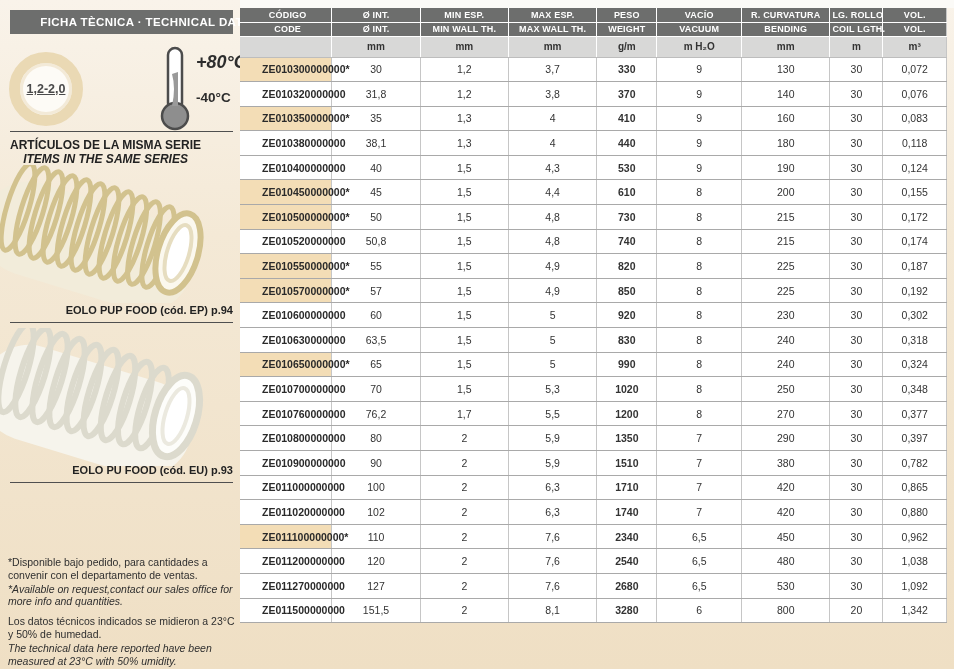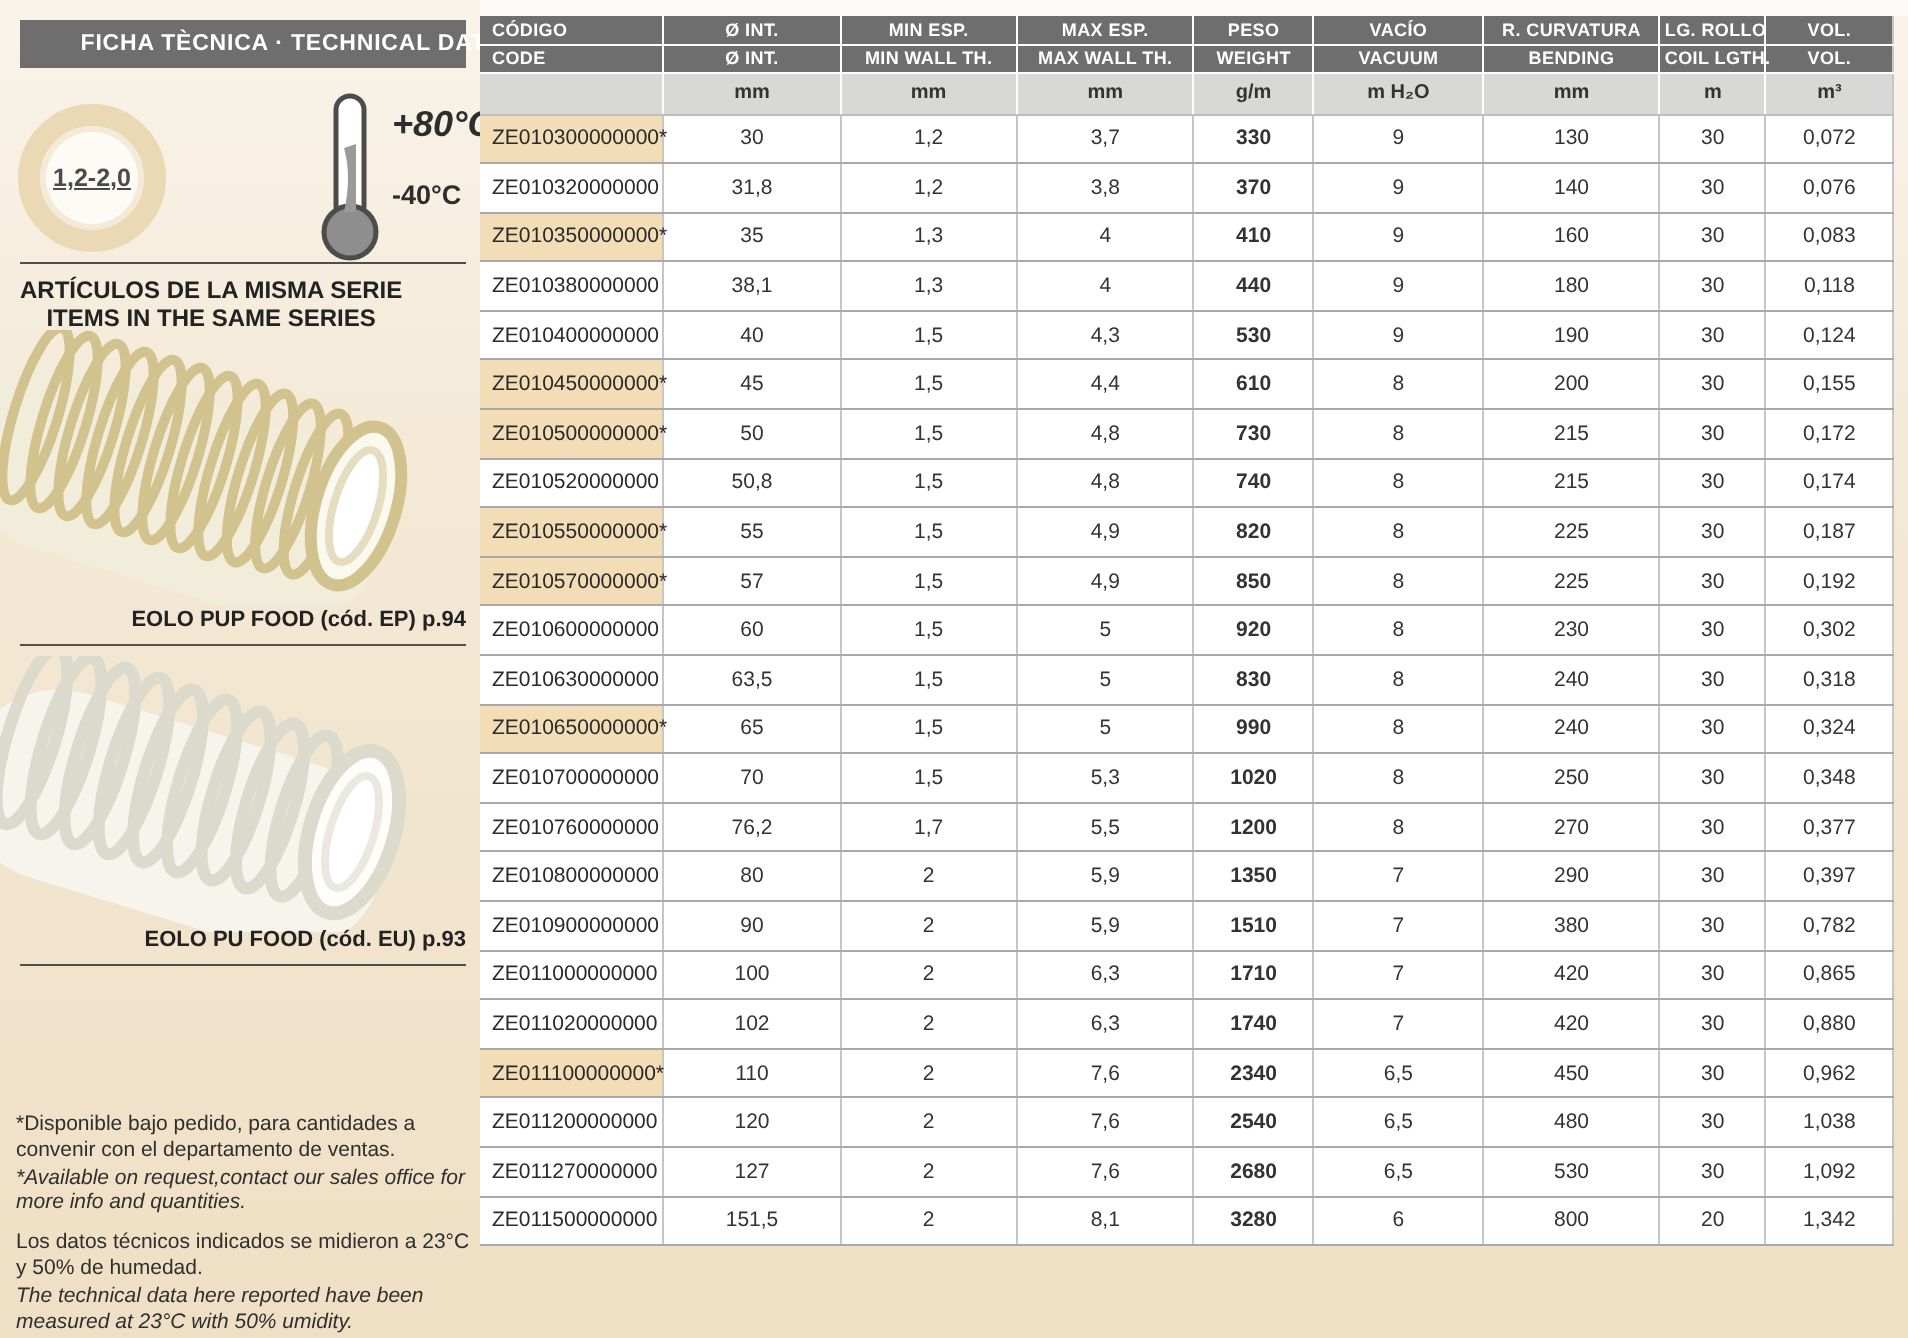--- a/index.html
+++ b/index.html
@@ -27,49 +27,49 @@
     border-radius:50%; background:#fdfbf6; border:11px solid #ead9b4;
     box-shadow:0 0 0 3px #f3ead8 inset; display:flex; align-items:center; justify-content:center;
   }
   .badge span { font-size:12.5px; font-weight:bold; color:#4a4a4a; text-decoration:underline; }
   .thermo { position:absolute; left:158px; top:44px; }
   .temp-max { position:absolute; left:196px; top:52px; font-size:18px; font-weight:bold; color:#2d2d2d; white-space:nowrap;font-style:italic; }
   .temp-min { position:absolute; left:196px; top:90px; font-size:13.5px; font-weight:bold; color:#2d2d2d; white-space:nowrap; }
   .rule { position:absolute; left:10px; width:223px; height:0; border-top:1px solid #4f4f4f; }
   .rule1 { top:131px; } .rule2 { top:322px; } .rule3 { top:482px; }
   .series-title { position:absolute; left:10px; top:138px; font-size:12px; font-weight:bold; color:#222; line-height:1.18;text-align:center; }
-  .series-title .en { }
+  .series-title .en { font-style:italic; }
   .hose { position:absolute; left:0; }
   .hose1 { top:165px; } .hose2 { top:328px; }
   .caption { position:absolute; left:10px; width:223px; text-align:right; font-size:11px; font-weight:bold; color:#222; white-space:nowrap; }
   .caption1 { top:304px; } .caption2 { top:464px; }
   .footnotes { position:absolute; left:8px; top:556px; width:228px; font-size:10.5px; color:#2f2f2f; line-height:1.22; }
   .fn { margin-bottom:1px; }
   .fn.it { font-style:italic; }
   .fn.gap { margin-top:7px; }
   
   .table-area { position:absolute; left:240px; top:0; width:714px; height:669px; }
   .top-strip { position:absolute; left:0; top:0; width:714px; height:8px; background:#fbfaf7; }
   table { position:absolute; left:0; top:8px; width:707px; border-collapse:collapse; table-layout:fixed; background:#fff; }
   thead th {
     background:#6d6e6d; color:#fff; font-size:9px; font-weight:bold;
     border-right:1px solid #fff; border-bottom:1px solid #fff;
     height:14px; padding:0 2px; text-align:center; letter-spacing:.2px; white-space:nowrap;
   }
-  thead th.code-h { text-align:left; padding-left:6px;margin-top:44px; }
+  thead th.code-h { text-align:center; padding-left:6px;margin-top:44px; }
   thead tr.units td {
     background:#d8d8d7; color:#333; font-size:10px; font-weight:bold;
     text-align:center; height:21px; border-right:1px solid #fff; border-bottom:1px solid #bdbdbd;
   }
   tbody td {
     font-size:10.5px; color:#333; text-align:center; height:24.6px;
     border-right:1px solid #c6c6c6; border-bottom:1px solid #a9a9a9; background:#fff;
     white-space:nowrap;
   }
-  tbody td.code { text-align:left; padding-left:6px; font-weight:normal; color:#2a2a2a; }
+  tbody td.code { text-align:right; padding-left:22px; font-weight:bold; color:#2a2a2a; }
   tbody td.code.hl { background:#f3ddb6; }
   tbody td.bold { font-weight:bold; }
   tbody td:last-child, thead th:last-child, thead tr.units td:last-child { border-right:1px solid #c6c6c6; }
 </style>
 </head>
 <body>
 
 <div class="page">
 
   <aside class="sidebar">

